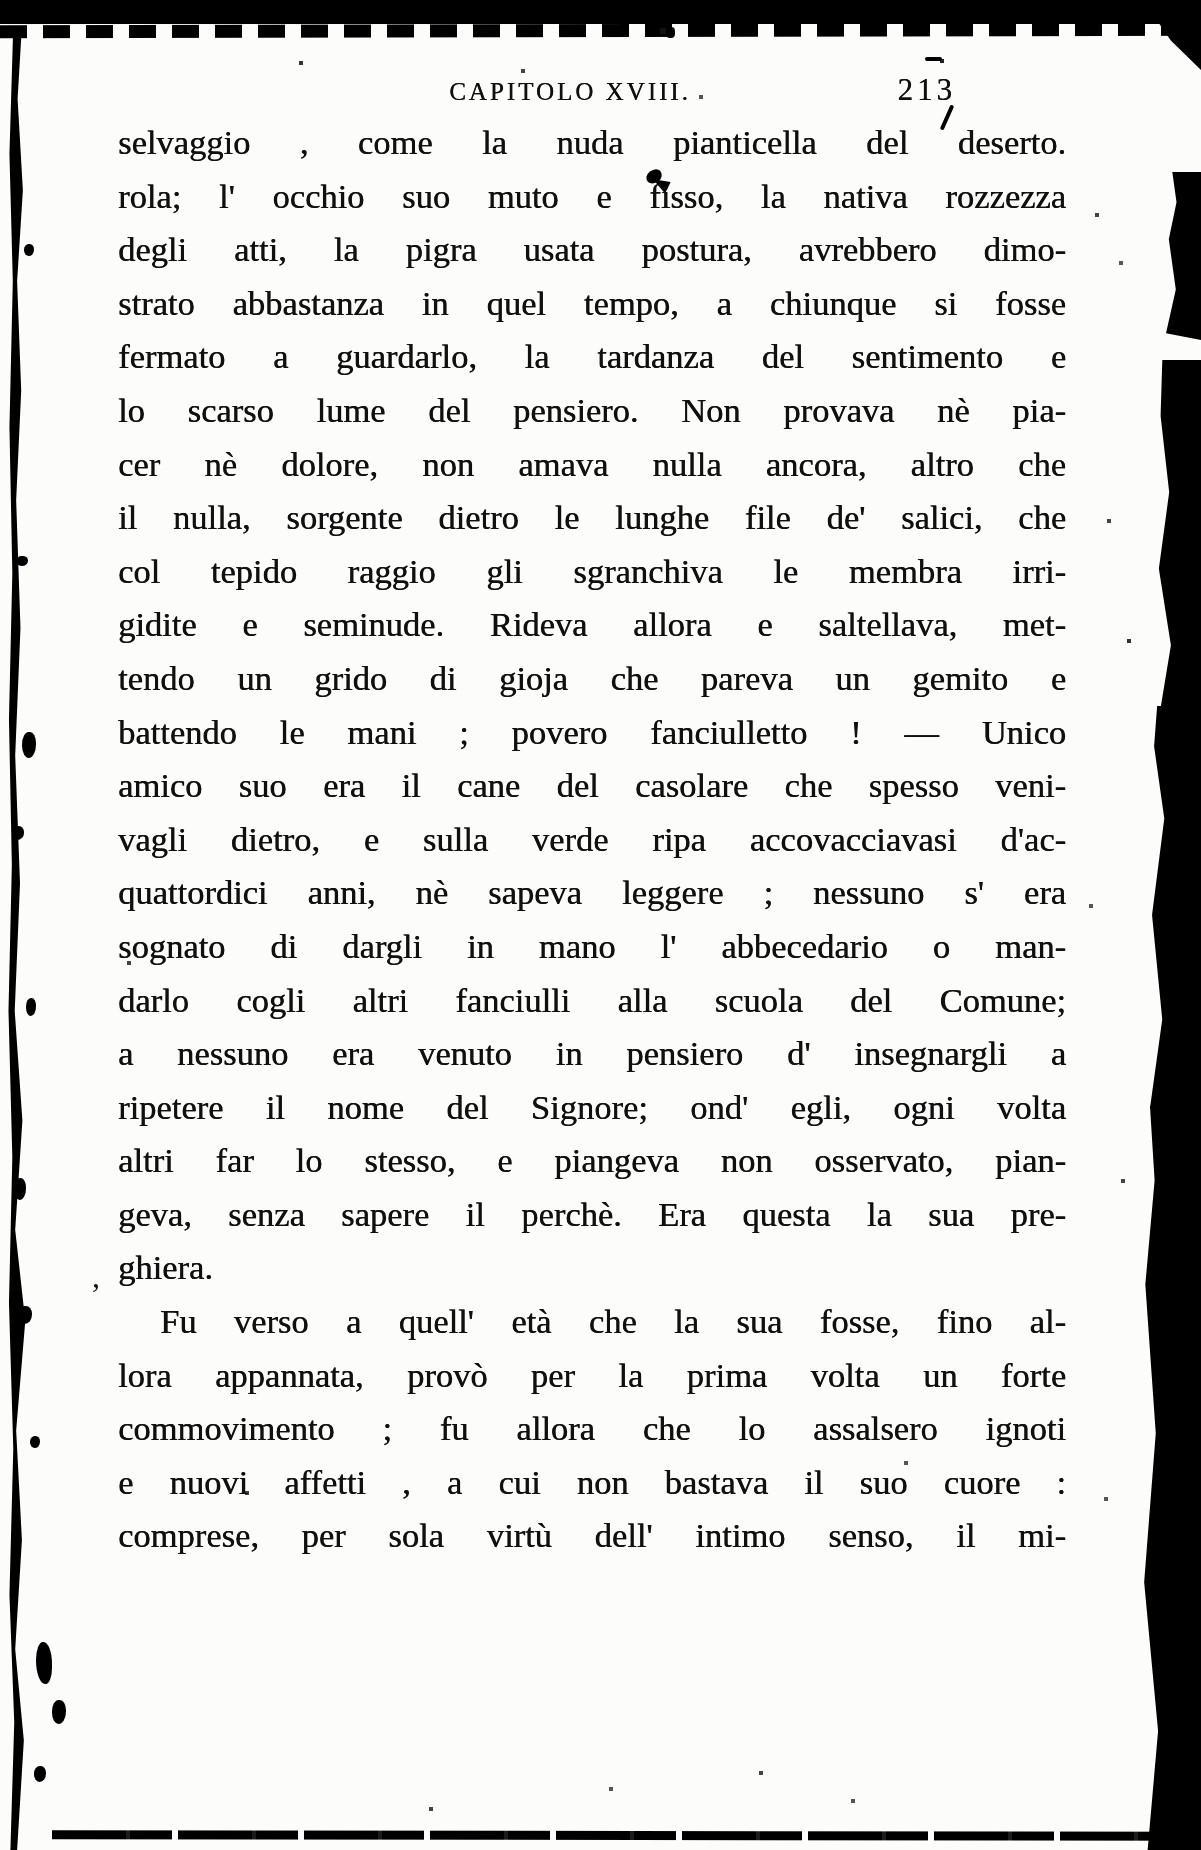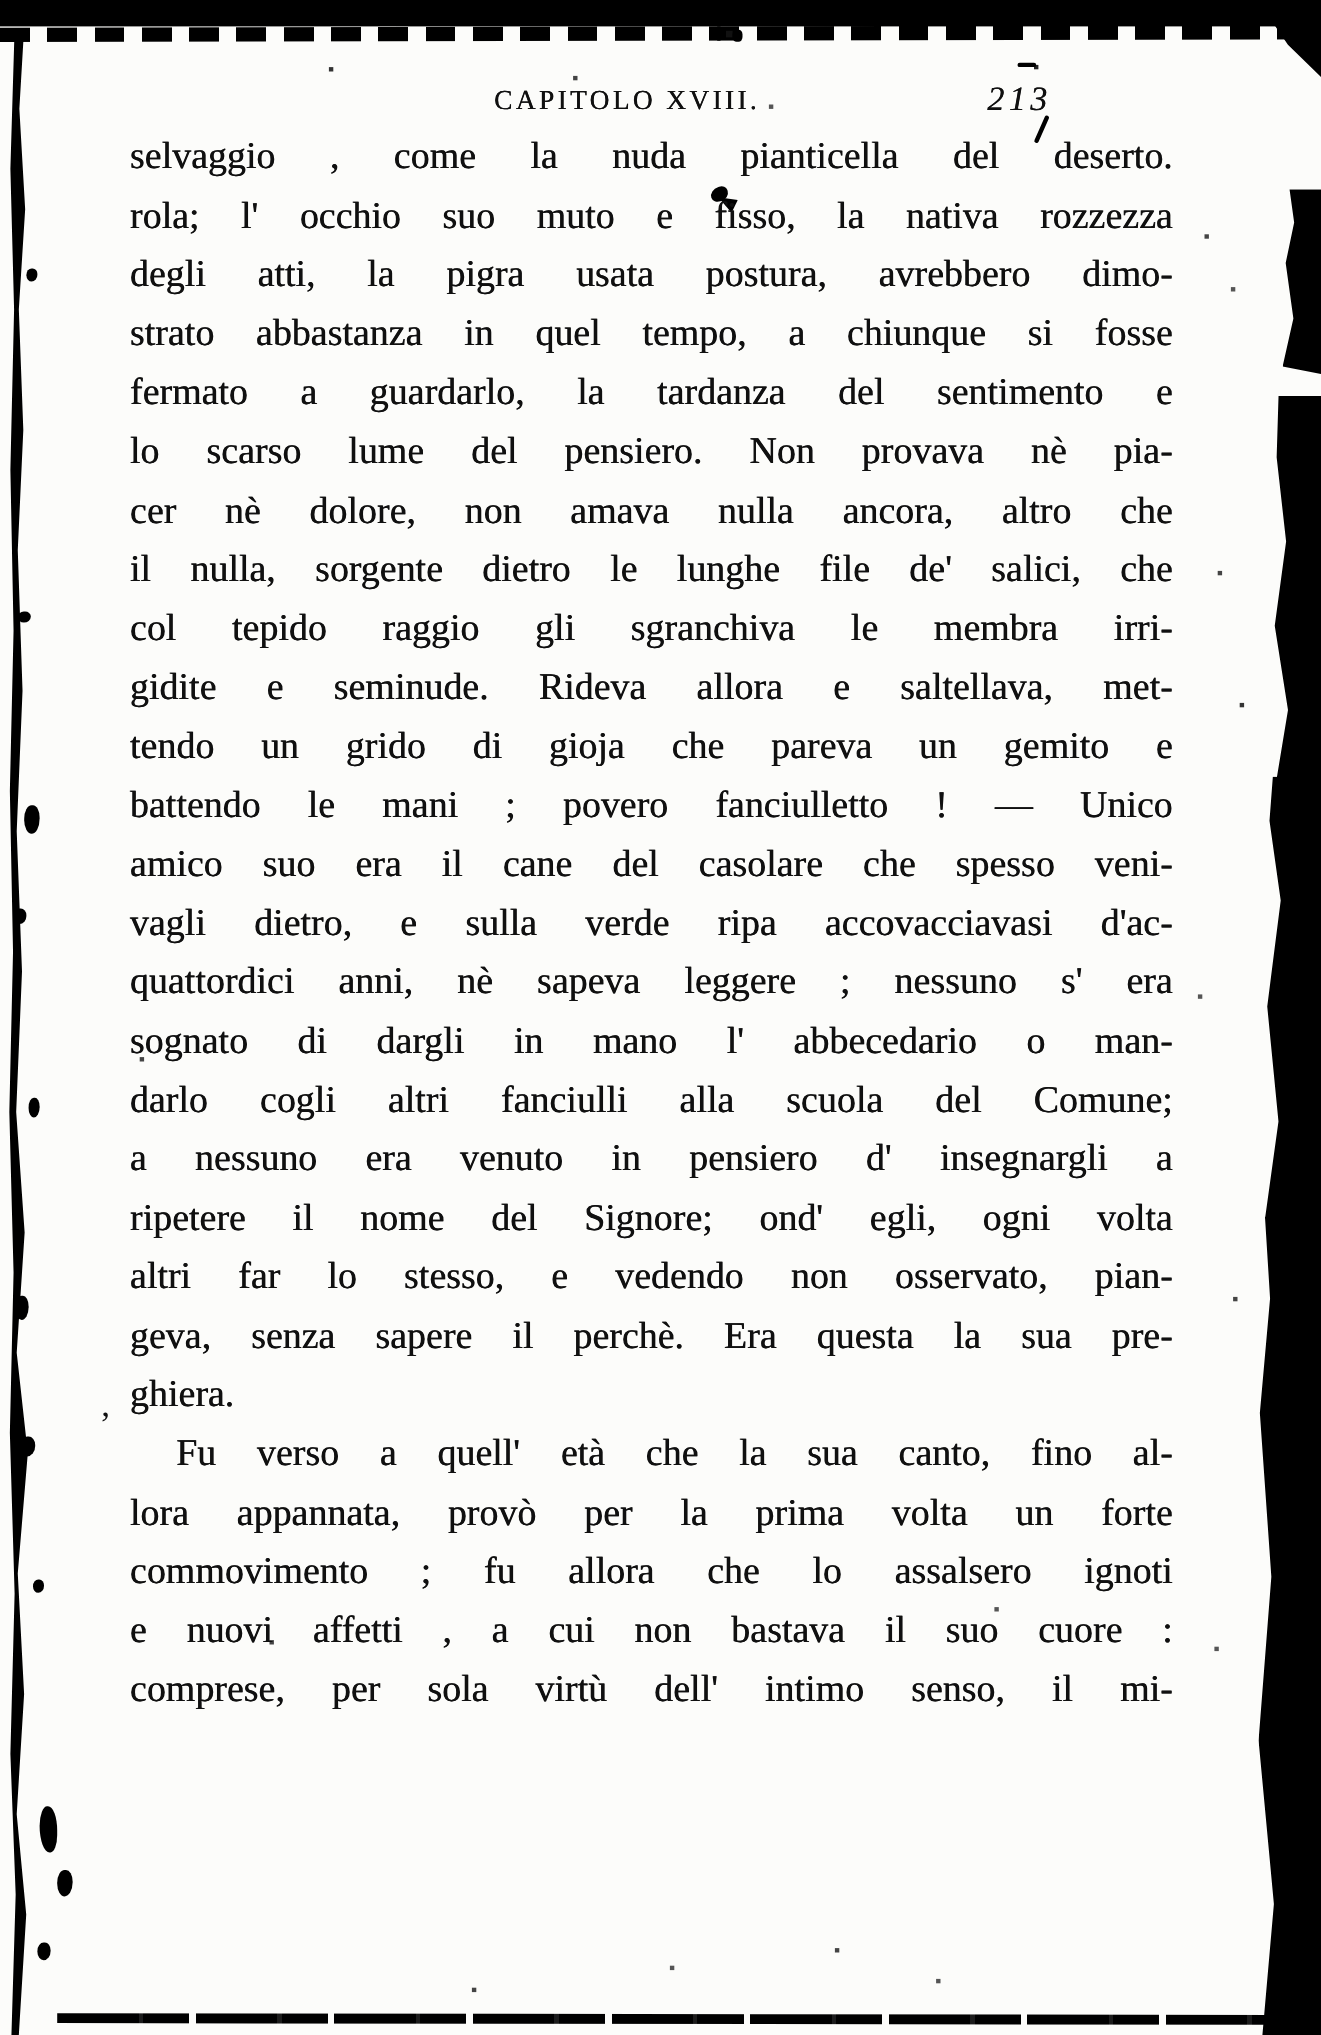--- a/index.html
+++ b/index.html
@@ -61,21 +61,21 @@
 
   
   .margin-comma{position:absolute;left:92px;top:1258px;font-size:32px;color:#101010;}
 
   
   .header-row{position:absolute;left:118px;top:72px;width:948px;height:42px;}
   .chapter-title{position:absolute;left:calc(50% - 22px);transform:translateX(-50%);
     top:6px;font-size:25px;letter-spacing:3px;white-space:nowrap;
     text-shadow:0.3px 0 0 currentColor;}
   .page-number{position:absolute;right:110px;top:0;font-size:31px;letter-spacing:4px;
-    text-shadow:0.3px 0 0 currentColor;font-style:italic;}
+    text-shadow:0.3px 0 0 currentColor;}
 
   .text-block{position:absolute;left:118px;top:116px;width:948px;}
   .line{
     height:53.6px;line-height:53.6px;font-size:34.5px;
     text-align:justify;text-align-last:justify;
     text-shadow:0.45px 0 0 currentColor;
     white-space:normal;
   }
   .line.left{text-align-last:left;}
   .line.indent{text-indent:42px;}
@@ -133,23 +133,23 @@
       <div class="line">gidite e seminude. Rideva allora e saltellava, met-</div>
       <div class="line">tendo un grido di gioja che pareva un gemito e</div>
       <div class="line">battendo le mani ; povero fanciulletto ! — Unico</div>
       <div class="line">amico suo era il cane del casolare che spesso veni-</div>
       <div class="line">vagli dietro, e sulla verde ripa accovacciavasi d'ac-</div>
       <div class="line">quattordici anni, nè sapeva leggere ; nessuno s' era</div>
       <div class="line">sognato di dargli in mano l' abbecedario o man-</div>
       <div class="line">darlo cogli altri fanciulli alla scuola del Comune;</div>
       <div class="line">a nessuno era venuto in pensiero d' insegnargli a</div>
       <div class="line">ripetere il nome del Signore; ond' egli, ogni volta</div>
-      <div class="line">altri far lo stesso, e vedendo non osservato, pian-</div>
+      <div class="line">altri far lo stesso, e piangeva non osservato, pian-</div>
       <div class="line">geva, senza sapere il perchè. Era questa la sua pre-</div>
       <div class="line left">ghiera.</div>
-      <div class="line indent">Fu verso a quell' età che la sua canto, fino al-</div>
+      <div class="line indent">Fu verso a quell' età che la sua fosse, fino al-</div>
       <div class="line">lora appannata, provò per la prima volta un forte</div>
       <div class="line">commovimento ; fu allora che lo assalsero ignoti</div>
       <div class="line">e nuovi affetti , a cui non bastava il suo cuore :</div>
       <div class="line">comprese, per sola virtù dell' intimo senso, il mi-</div>
     </div>
 
 </div>
 
 </body></html>

